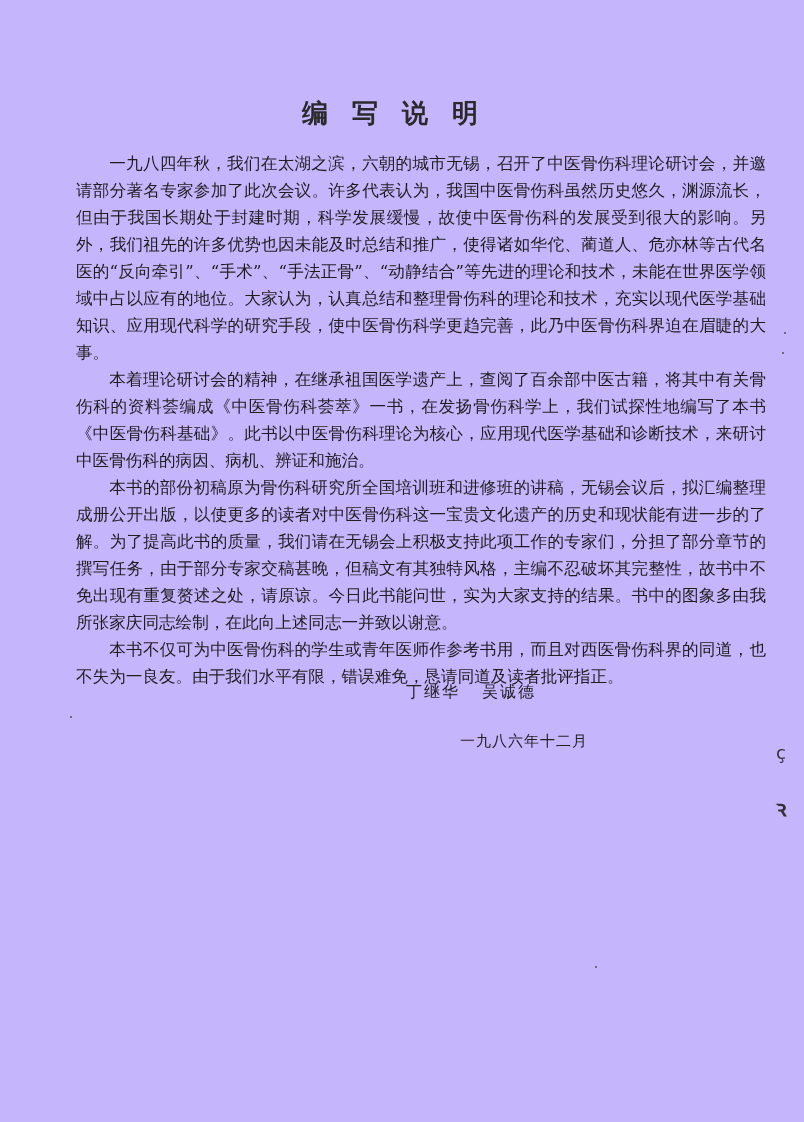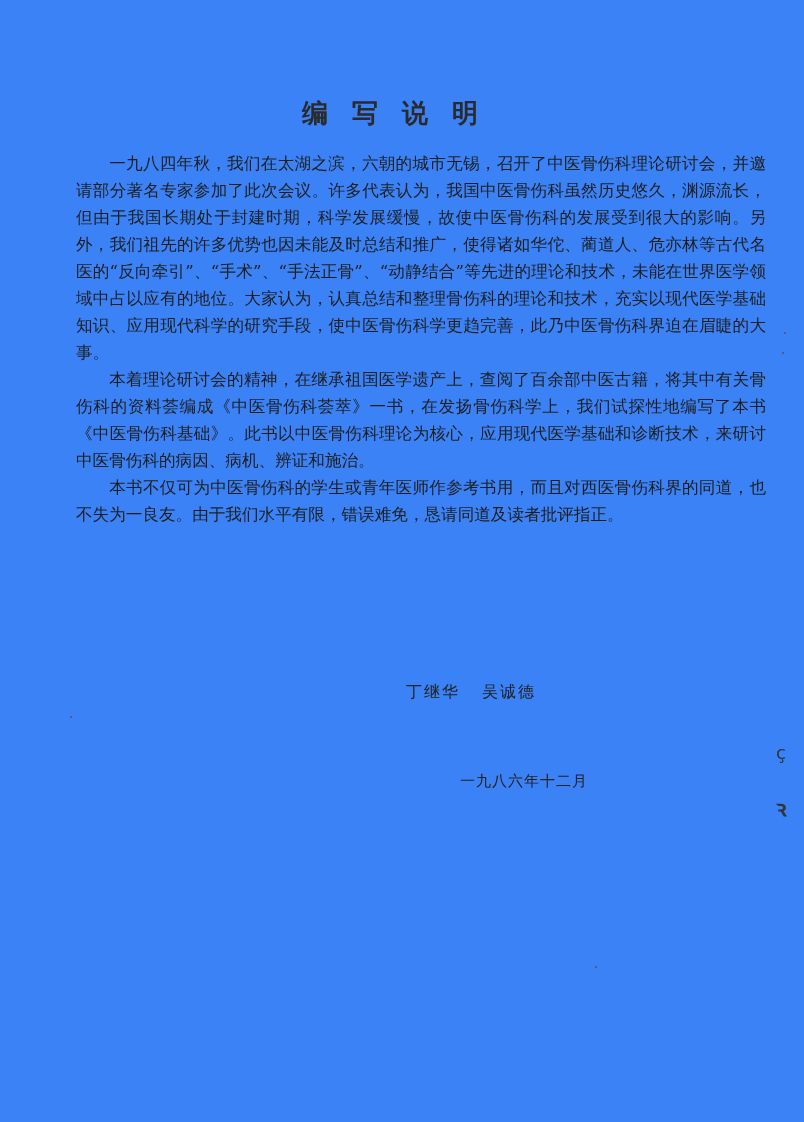--- a/index.html
+++ b/index.html
@@ -12,21 +12,21 @@
       height: 1122px;
       position: relative;
       overflow: hidden;
       font-family: "DejaVu Serif", "Liberation Serif", serif;
       color: #1a1a1a;
     }
     .page {
       position: absolute;
       left: 0; top: 0;
       width: 804px; height: 1122px;
-      background: #3b82f6;
+      background: #c4b5fd;
     }
     .title {
       position: absolute;
       top: 96px;
       left: 0;
       width: 804px;
       text-align: center;
       font-size: 26px;
       font-weight: bold;
       letter-spacing: 24px;
@@ -53,21 +53,21 @@
       font-size: 16px;
       letter-spacing: 2px;
       color: #222;
     }
     .authors .sep {
       display: inline-block;
       width: 22px;
     }
     .date {
       position: absolute;
-      top: 772px;
+      top: 732px;
       left: 460px;
       font-size: 15px;
       color: #222;
       letter-spacing: 1px;
     }
     .margin-mark {
       position: absolute;
       color: #333;
       font-family: "DejaVu Sans", sans-serif;
     }
@@ -78,20 +78,21 @@
 </head>
 <body>
 
 <div class="page">
 
   <div class="title">编写说明</div>
 
   <div class="body-text">
     <p>一九八四年秋，我们在太湖之滨，六朝的城市无锡，召开了中医骨伤科理论研讨会，并邀请部分著名专家参加了此次会议。许多代表认为，我国中医骨伤科虽然历史悠久，渊源流长，但由于我国长期处于封建时期，科学发展缓慢，故使中医骨伤科的发展受到很大的影响。另外，我们祖先的许多优势也因未能及时总结和推广，使得诸如华佗、蔺道人、危亦林等古代名医的“反向牵引”、“手术”、“手法正骨”、“动静结合”等先进的理论和技术，未能在世界医学领域中占以应有的地位。大家认为，认真总结和整理骨伤科的理论和技术，充实以现代医学基础知识、应用现代科学的研究手段，使中医骨伤科学更趋完善，此乃中医骨伤科界迫在眉睫的大事。</p>
     <p>本着理论研讨会的精神，在继承祖国医学遗产上，查阅了百余部中医古籍，将其中有关骨伤科的资料荟编成《中医骨伤科荟萃》一书，在发扬骨伤科学上，我们试探性地编写了本书《中医骨伤科基础》。此书以中医骨伤科理论为核心，应用现代医学基础和诊断技术，来研讨中医骨伤科的病因、病机、辨证和施治。</p>
+    <p>本书的部份初稿原为骨伤科研究所全国培训班和进修班的讲稿，无锡会议后，拟汇编整理成册公开出版，以使更多的读者对中医骨伤科这一宝贵文化遗产的历史和现状能有进一步的了解。为了提高此书的质量，我们请在无锡会上积极支持此项工作的专家们，分担了部分章节的撰写任务，由于部分专家交稿甚晚，但稿文有其独特风格，主编不忍破坏其完整性，故书中不免出现有重复赘述之处，请原谅。今日此书能问世，实为大家支持的结果。书中的图象多由我所张家庆同志绘制，在此向上述同志一并致以谢意。</p>
     <p>本书不仅可为中医骨伤科的学生或青年医师作参考书用，而且对西医骨伤科界的同道，也不失为一良友。由于我们水平有限，错误难免，恳请同道及读者批评指正。</p>
   </div>
 
   <div class="authors">
     <span>丁继华</span><span class="sep"></span><span>吴诚德</span>
   </div>
 
   <div class="date">一九八六年十二月</div>
 
   <div class="margin-mark mark-1">ç</div>

